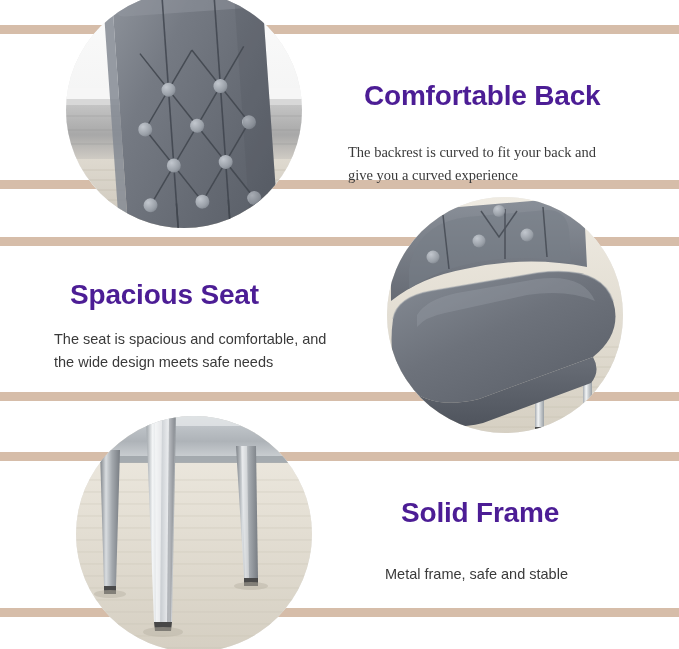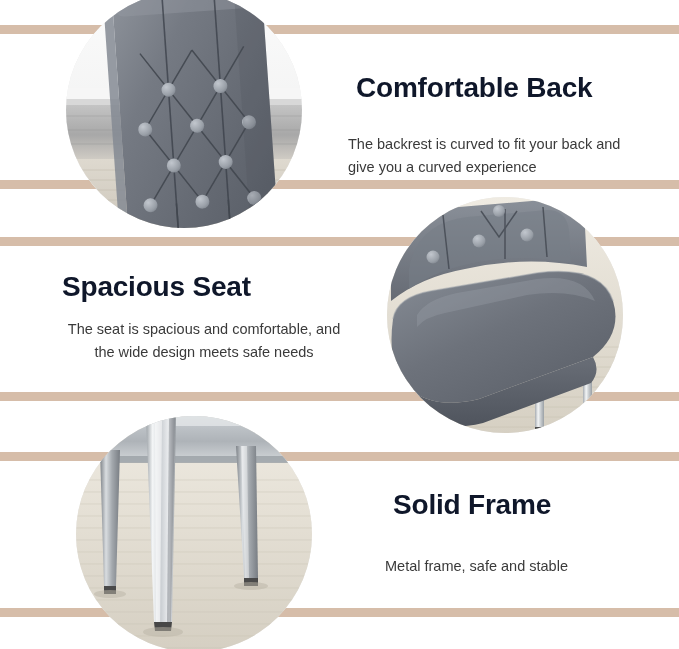--- a/index.html
+++ b/index.html
@@ -39,27 +39,27 @@
     overflow: hidden;
     background: #e9e9e9;
   }
   .photo-circle svg { display: block; width: 100%; height: 100%; }
 
   
   .feature-text {
     position: absolute;
   }
   .feature-title {
-    margin: 8px;
+    margin: 16px;
     font-family: "Liberation Sans", sans-serif;
     font-weight: bold;
     font-size: 28px;
     line-height: 34px;
     letter-spacing: -0.2px;
-    color: #0f172a;
+    color: #4c1d95;
     white-space: nowrap;
   }
   .feature-desc {
     margin: 0;
     font-family: "Liberation Sans", sans-serif;
     font-weight: normal;
     font-size: 14.5px;
     line-height: 23px;
     color: #3a3a3a;
   }
@@ -159,21 +159,21 @@
           <circle cx="182" cy="210" r="7" fill="url(#p1btn)"></circle>
         </g>
 
         <rect x="176" y="-20" width="28" height="290" fill="#4f545d" opacity="0.22"></rect>
       </g>
     </svg>
   </div>
 
   <div class="feature-text" style="left:348px; top:63px; width:300px;">
     <h2 class="feature-title">Comfortable Back</h2>
-    <p class="feature-desc" style="margin-top:28px;">
+    <p class="feature-desc" style="margin-top:28px;font-family:Liberation Serif, serif;">
       <span class="line">The backrest is curved to fit your back and</span>
       <span class="line">give you a curved experience</span>
     </p>
   </div>
 
   <div class="panel-frame" style="left:-46px; top:237px; width:780px; height:164px; border-width:9px; border-color:#d6bda9;"></div>
 
   <div class="photo-circle" style="left:387px; top:197px; width:236px; height:236px;">
     <svg viewBox="0 0 236 236" preserveAspectRatio="xMidYMid slice" aria-hidden="true">
       <defs>
@@ -252,21 +252,21 @@
       <path d="M18 188 Q44 214 92 202 L206 160 Q214 174 204 186 L96 226 Q46 238 20 212 Z" fill="url(#p2front)"></path>
 
       <path d="M30 118 Q40 102 70 96 L150 82 Q196 76 208 104 Q180 92 140 98 L58 116 Q38 120 30 130 Z" fill="#9ba1a9" opacity="0.35"></path>
 
       <path d="M6 122 Q10 100 44 94 L150 76 Q214 68 226 104" fill="none" stroke="#9aa0a8" stroke-width="1.5" opacity="0.5"></path>
     </svg>
   </div>
 
   <div class="feature-text" style="left:54px; top:262px; width:300px;">
     <h2 class="feature-title">Spacious Seat</h2>
-    <p class="feature-desc" style="margin-top:14px;text-align:center;">
+    <p class="feature-desc" style="margin-top:14px;">
       <span class="line">The seat is spacious and comfortable, and</span>
       <span class="line">the wide design meets safe needs</span>
     </p>
   </div>
 
   <div class="panel-frame" style="left:-46px; top:452px; width:780px; height:165px; border-width:9px; border-color:#d6bda9;"></div>
 
   <div class="photo-circle" style="left:76px; top:416px; width:236px; height:236px;">
     <svg viewBox="0 0 236 236" preserveAspectRatio="xMidYMid slice" aria-hidden="true">
       <defs>

